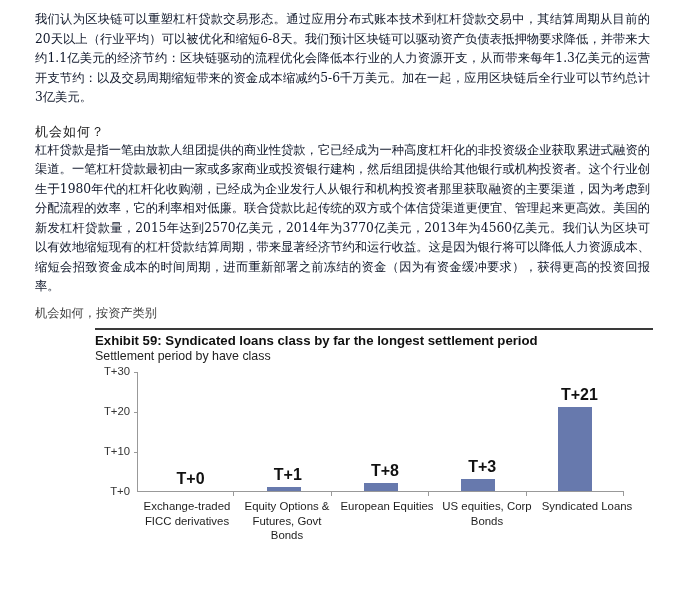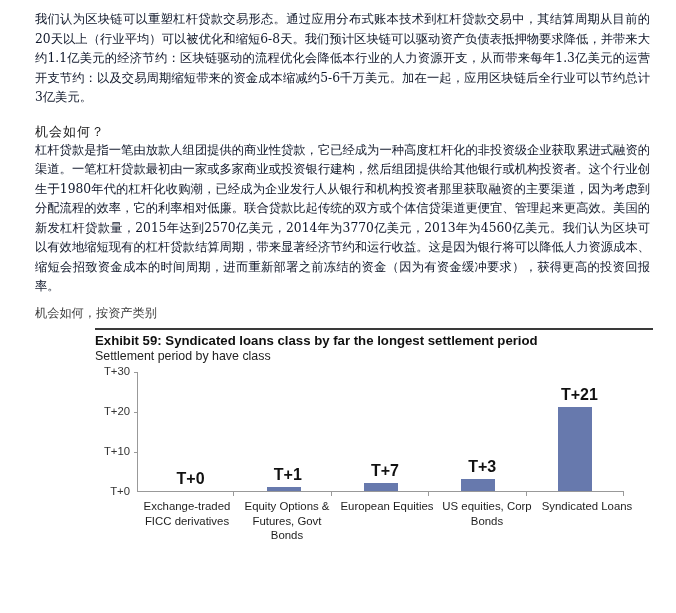--- a/index.html
+++ b/index.html
@@ -99,21 +99,21 @@
           <div class="y-tick-mark" style="top: 80px;"></div>
           <div class="bar-col">
             <div class="bar-value-label" style="bottom: 3px;">T+0</div>
             <div class="bar" style="height: 0px; background: rgb(103, 121, 173);"></div>
           </div>
           <div class="bar-col">
             <div class="bar-value-label" style="bottom: 7px;">T+1</div>
             <div class="bar" style="height: 4px; background: rgb(103, 121, 173);"></div>
           </div>
           <div class="bar-col">
-            <div class="bar-value-label" style="bottom: 11px;">T+7</div>
+            <div class="bar-value-label" style="bottom: 11px;">T+8</div>
             <div class="bar" style="height: 8px; background: rgb(103, 121, 173);"></div>
           </div>
           <div class="bar-col">
             <div class="bar-value-label" style="bottom: 15px;">T+3</div>
             <div class="bar" style="height: 12px; background: rgb(103, 121, 173);"></div>
           </div>
           <div class="bar-col">
             <div class="bar-value-label" style="bottom: 87px;">T+21</div>
             <div class="bar" style="height: 84px; background: rgb(103, 121, 173);"></div>
           </div>

